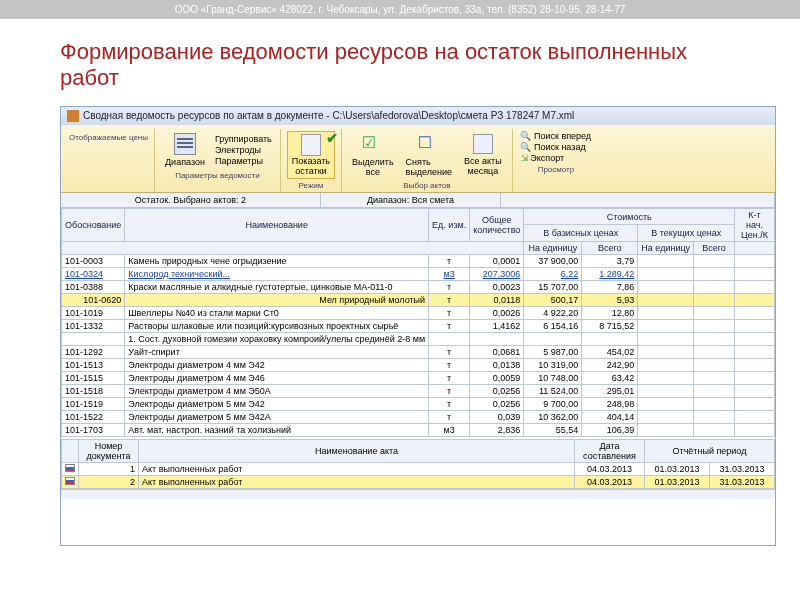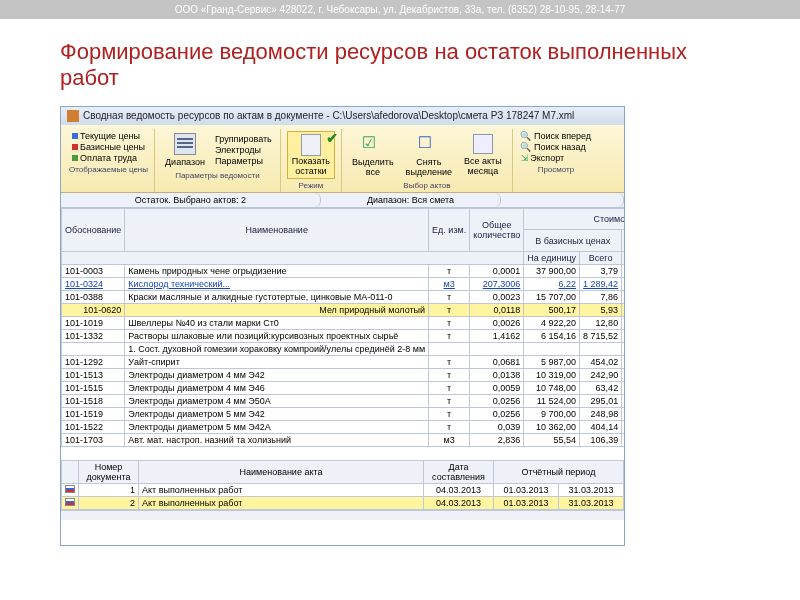--- a/index.html
+++ b/index.html
@@ -1,19 +1,19 @@
 <!DOCTYPE html>
 <html><head>
 <meta charset="utf-8">
 <style>
   * { box-sizing: border-box; margin: 0; padding: 0; }
   body { font-family: Arial, sans-serif; font-size: 11px; background: #fff; width: 800px; height: 600px; overflow: hidden; }
   .header-bar { background: #c4c4c4; color: #fff; font-size: 10px; text-align: center; padding: 4px 0; }
   .slide-title { color: #b02020; font-size: 22px; font-weight: normal; padding: 20px 60px 14px 60px; line-height: 1.2; }
-  .app-window { margin: 0 60px; border: 1px solid #8ca6c8; background: #fff; width: 565px; height: 440px; overflow: hidden; }
+  .app-window { margin: 0 60px; border: 1px solid #8ca6c8; background: #fff; width: 716px; height: 440px; overflow: hidden; }
   .titlebar { background: linear-gradient(#e8eef6, #d0dcec); font-size: 10px; padding: 3px 6px; color: #223; display: flex; align-items: center; }
   .titlebar .app-icon { width: 12px; height: 12px; background: #d08030; margin-right: 4px; }
   .ribbon { background: linear-gradient(#fdf6d8, #f7eab0); border-bottom: 1px solid #c0b080; display: flex; padding: 4px 2px 0 2px; font-size: 9px; }
   .ribbon-group { border-right: 1px solid #d8c880; padding: 2px 6px 0 6px; display: flex; flex-direction: column; align-items: center; position: relative; }
   .ribbon-group-label { font-size: 8px; color: #446; padding: 2px 0; text-align: center; }
   .ribbon-stack { display: flex; flex-direction: column; gap: 1px; }
   .ribbon-row { display: flex; gap: 4px; align-items: center; }
   .ribbon-btn-big { display: flex; flex-direction: column; align-items: center; padding: 2px 4px; cursor: pointer; }
   .ribbon-btn-big .icon { width: 22px; height: 22px; margin-bottom: 2px; }
   .ribbon-item { white-space: nowrap; display: flex; align-items: center; gap: 2px; cursor: pointer; padding: 0 2px; }
@@ -21,31 +21,31 @@
   .bullet.blue { background: #3b6fd4; }
   .bullet.red { background: #d43030; }
   .bullet.green { background: #4c9a3a; }
   .icon-sheet { background: linear-gradient(#fff, #c8d8f0); border: 1px solid #789; }
   .icon-range { background: #e0e6f0; border: 1px solid #889; position: relative; }
   .icon-range::after { content: ""; position: absolute; left: 2px; right: 2px; top: 4px; height: 2px; background: #568; box-shadow: 0 4px 0 #568, 0 8px 0 #568; }
   .highlight-btn { display: flex; flex-direction: column; align-items: center; padding: 2px 4px; background: #fff0a0; border: 1px solid #d0b040; cursor: pointer; position: relative; }
   .check-green { position: absolute; top: -2px; right: -4px; color: #2a8a2a; font-size: 14px; font-weight: bold; }
   .icon-doc { width: 20px; height: 22px; background: #eef2f8; border: 1px solid #99a; }
   .subheader { background: #eef2f8; border-bottom: 1px solid #b8c4d8; font-size: 9px; display: flex; }
-  .subheader div { border-right: 1px solid #b8c4d8; padding: 2px 4px; border-radius: 6px; }
+  .subheader div { border-right: 1px solid #b8c4d8; padding: 2px 4px; }
   .subheader .sh1 { flex: 0 0 260px; text-align: center; }
   .subheader .sh2 { flex: 0 0 180px; text-align: center; }
   .subheader .sh3 { flex: 1; }
   .table { width: 100%; border-collapse: collapse; font-size: 9px; }
   .table th, .table td { border: 1px solid #c0c8d8; padding: 1px 3px; white-space: nowrap; overflow: hidden; }
   .table th { background: #eef2f8; font-weight: normal; color: #224; text-align: center; }
   .table td.num { text-align: right; }
   .table tr.hl-yellow td { background: #fff4a0; text-align: right; }
   .table tr.blue-text td { color: #1544c0; text-decoration: underline; }
-  .acts-table { width: 100%; border-collapse: collapse; font-size: 9px; margin-top: 13px; }
+  .acts-table { width: 100%; border-collapse: collapse; font-size: 9px; margin-top: 2px; }
   .acts-table th, .acts-table td { border: 1px solid #c0c8d8; padding: 1px 3px; }
   .acts-table th { background: #eef2f8; font-weight: normal; text-align: center; }
   .acts-table tr.hl-yellow td { background: #fff4a0; }
   .col-code { width: 56px; }
   .col-name { width: 220px; }
   .col-unit { width: 30px; text-align: center; }
   .col-n1 { width: 50px; margin-left: 44px; }
   .col-n2 { width: 58px; }
   .col-n3 { width: 56px; }
   .col-n4 { width: 50px; }
@@ -62,34 +62,20 @@
 
 <div class="app-window">
   <div class="titlebar">
     <span class="app-icon"></span>
     <span>Сводная ведомость ресурсов по актам в документе - C:\Users\afedorova\Desktop\смета РЗ 178247 М7.xml</span>
   </div>
 
   <div class="ribbon">
     <div class="ribbon-group">
       <div class="ribbon-row">
-        <div class="ribbon-stack">
-          <div class="ribbon-item">
-              <span class="bullet blue"></span>
-              <span>Текущие цены</span>
-            </div>
-          <div class="ribbon-item">
-              <span class="bullet red"></span>
-              <span>Базисные цены</span>
-            </div>
-          <div class="ribbon-item">
-              <span class="bullet green"></span>
-              <span>Оплата труда</span>
-            </div>
-        </div>
       </div>
       <div class="ribbon-group-label">Отображаемые цены</div>
     </div>
 
     <div class="ribbon-group">
       <div class="ribbon-row">
         <div class="ribbon-btn-big">
           <div class="icon icon-range"></div>
           <span>Диапазон</span>
         </div>
@@ -120,21 +106,21 @@
 
     <div class="ribbon-group">
       <div class="ribbon-row">
         <div class="ribbon-btn-big">
           <div class="icon" style="color:#3a6;font-size:16px">☑</div>
           <span style="white-space:pre-line;text-align:center">Выделить
 все</span>
         </div>
         <div class="ribbon-btn-big">
           <div class="icon" style="color:#36c;font-size:16px">☐</div>
-          <span style="white-space:pre-line;text-align:center">Снять
+          <span style="white-space:pre-line;text-align:left">Снять
 выделение</span>
         </div>
         <div class="ribbon-btn-big">
           <div class="icon" style="width:20px;height:20px;background:#eef;border:1px solid #89a"></div>
           <span style="white-space:pre-line;text-align:center">Все акты
 месяца</span>
         </div>
       </div>
       <div class="ribbon-group-label">Выбор актов</div>
     </div>

